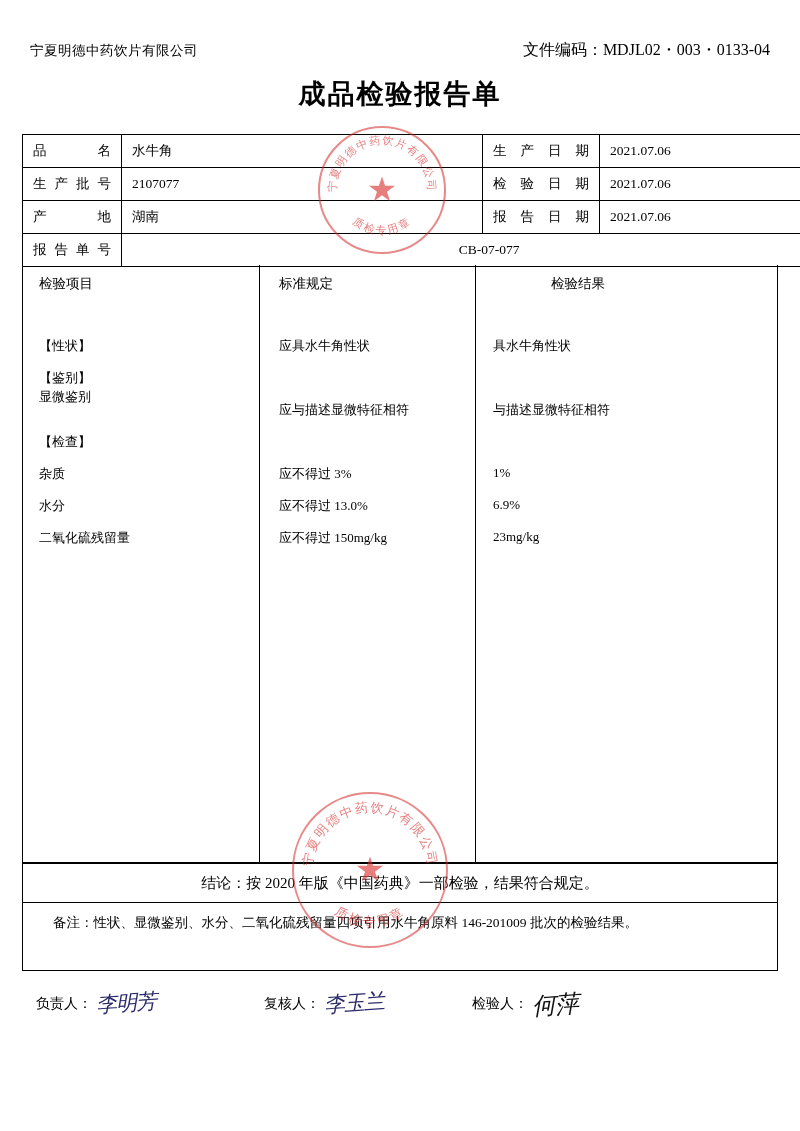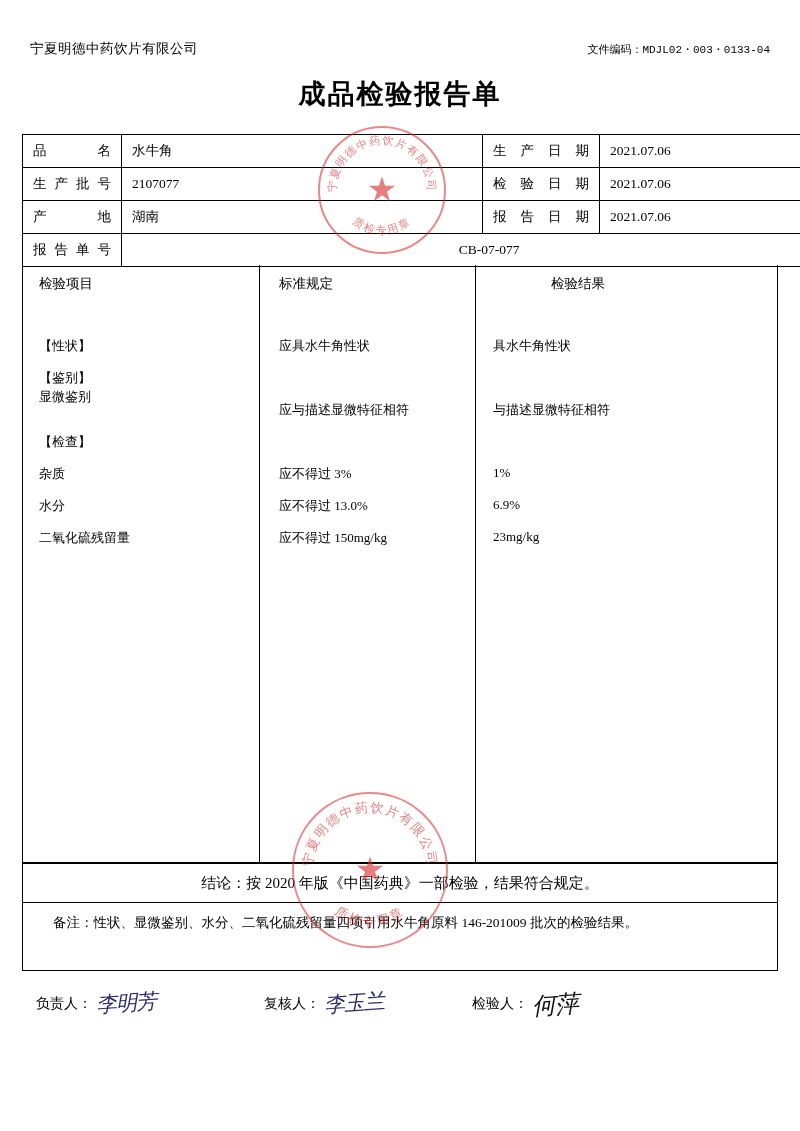--- a/index.html
+++ b/index.html
@@ -28,21 +28,21 @@
     position: absolute;
     top: 40px;
     left: 30px;
     right: 30px;
     display: flex;
     justify-content: space-between;
     align-items: baseline;
     font-size: 13.5px;
   }
   .header-company { letter-spacing: 0.5px; }
-  .header-docno { font-size: 11px; font-family: Liberation Mono, monospace; }
+  .header-docno { font-size: 16px; }
 
   
   .doc-title {
     position: absolute;
     top: 76px;
     left: 0;
     width: 800px;
     text-align: center;
     font-size: 27px;
     font-weight: bold;

